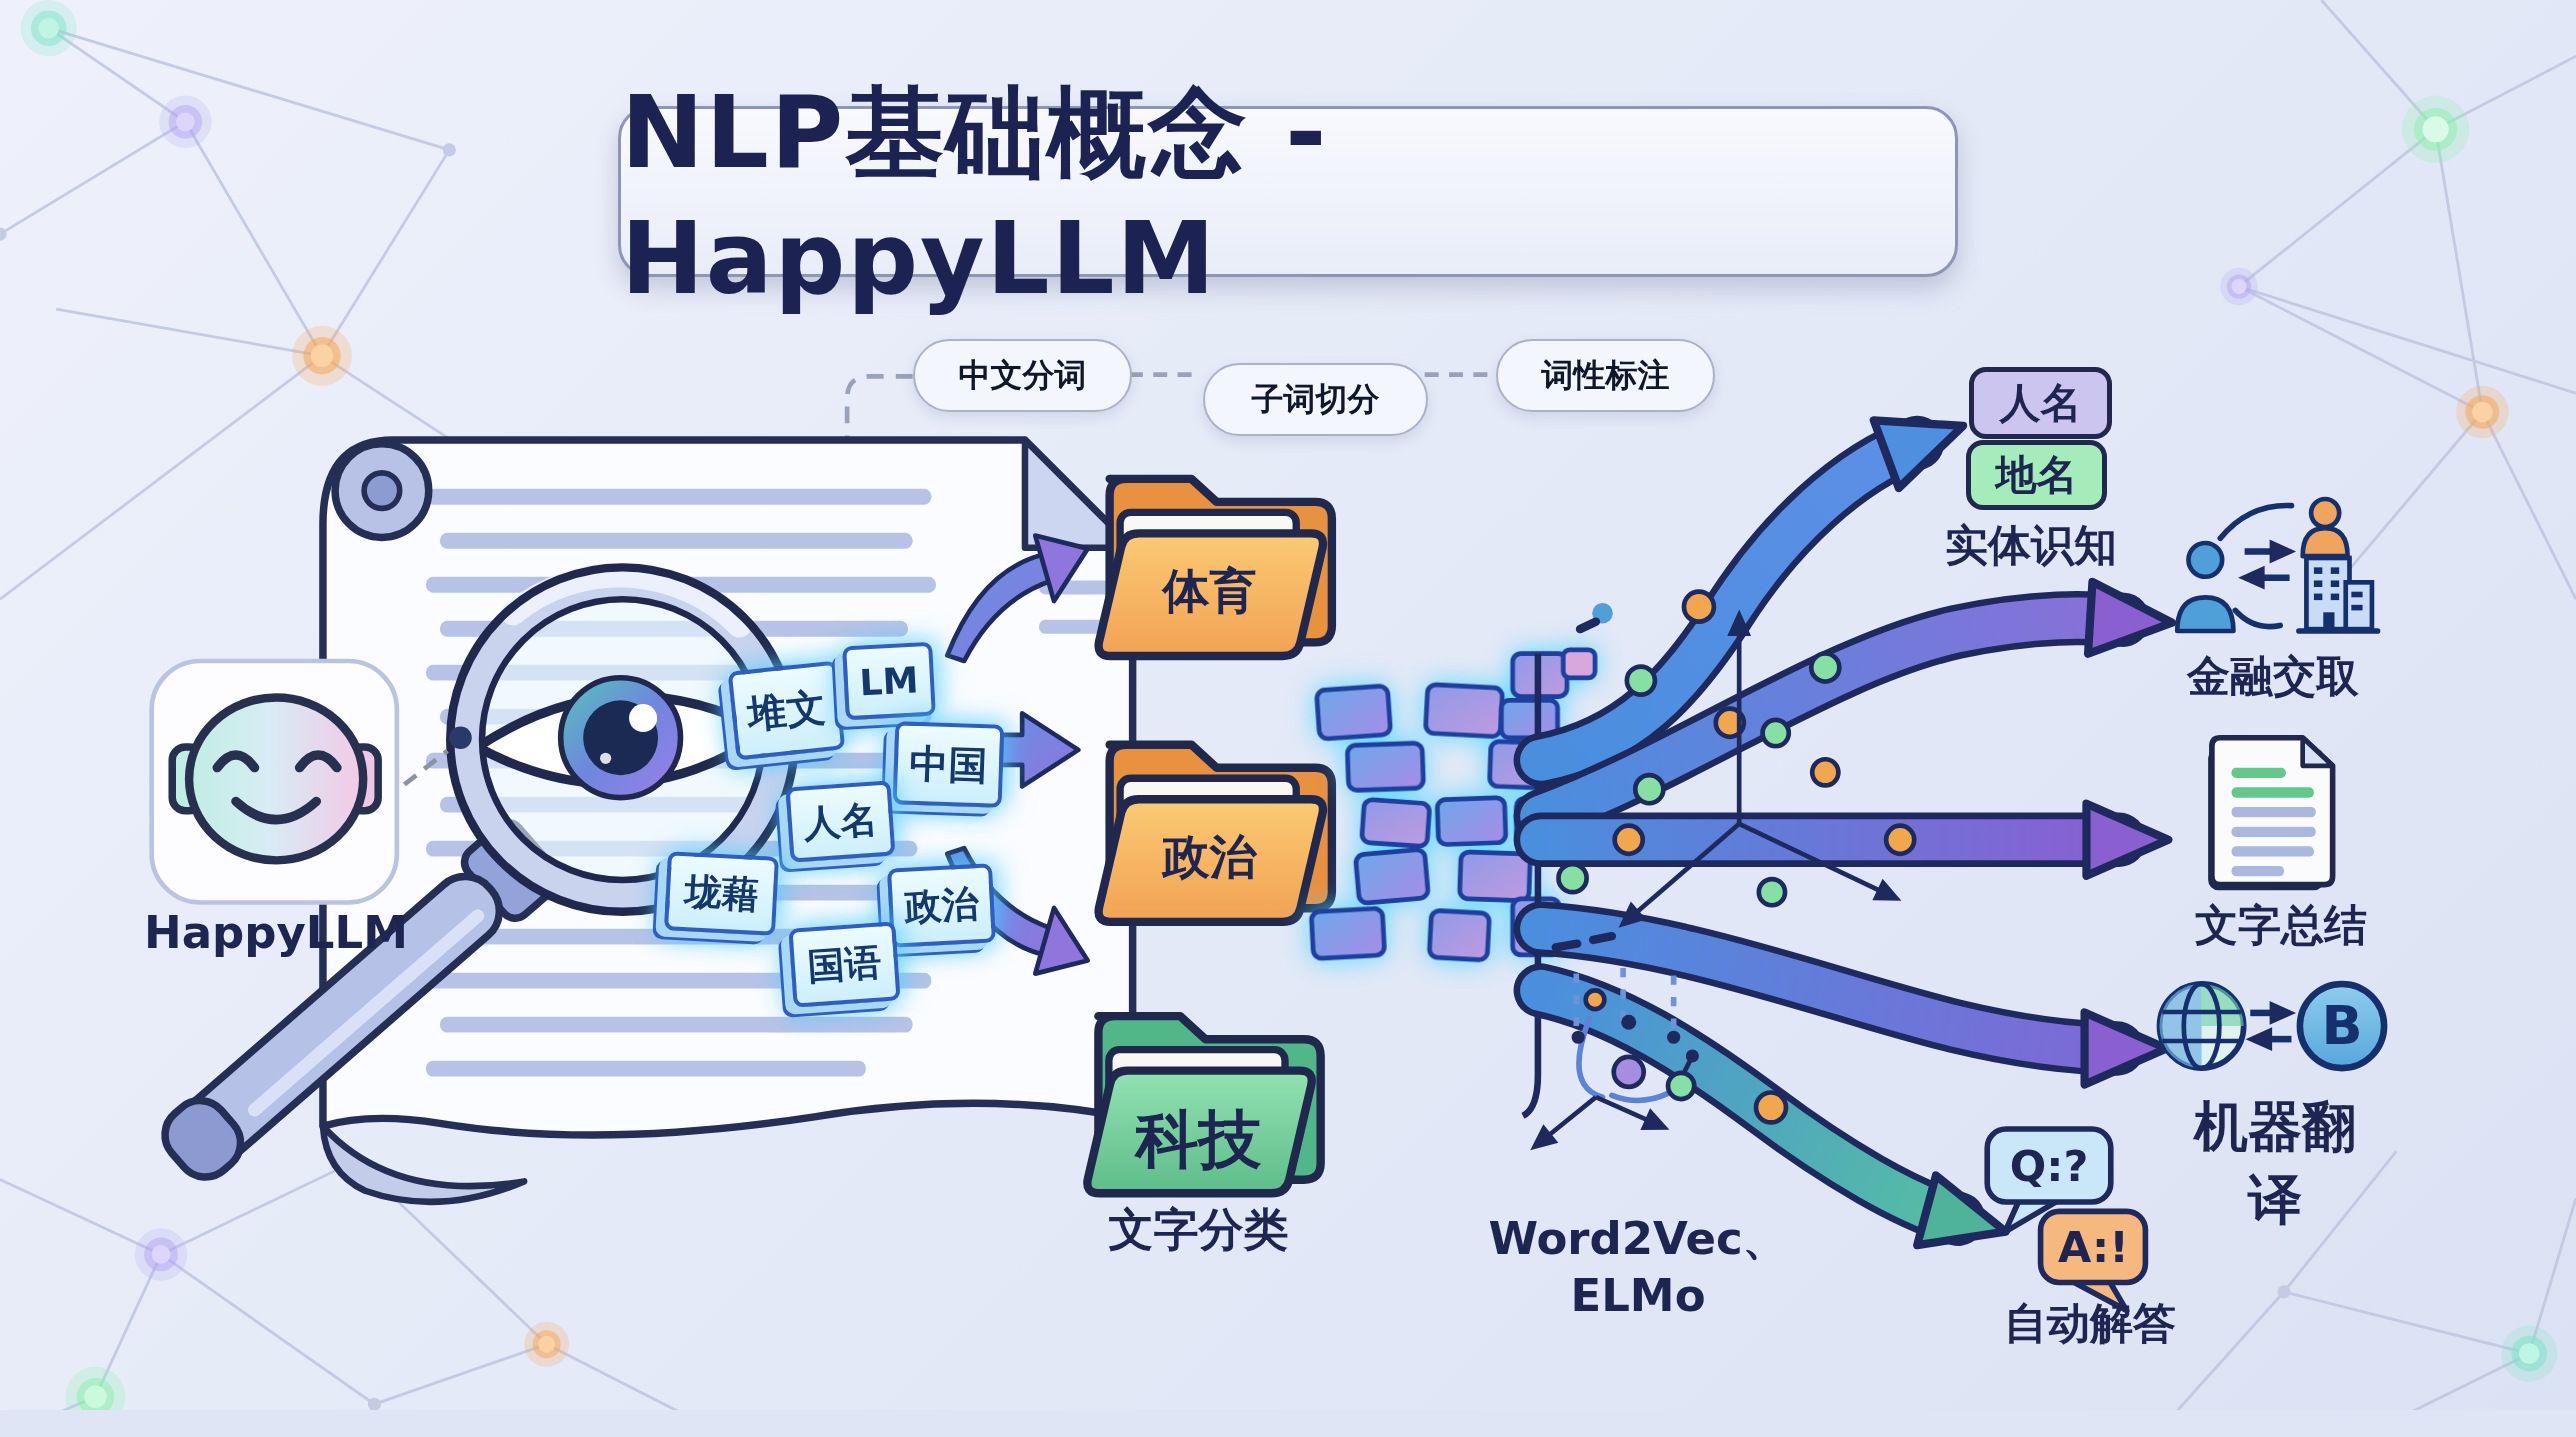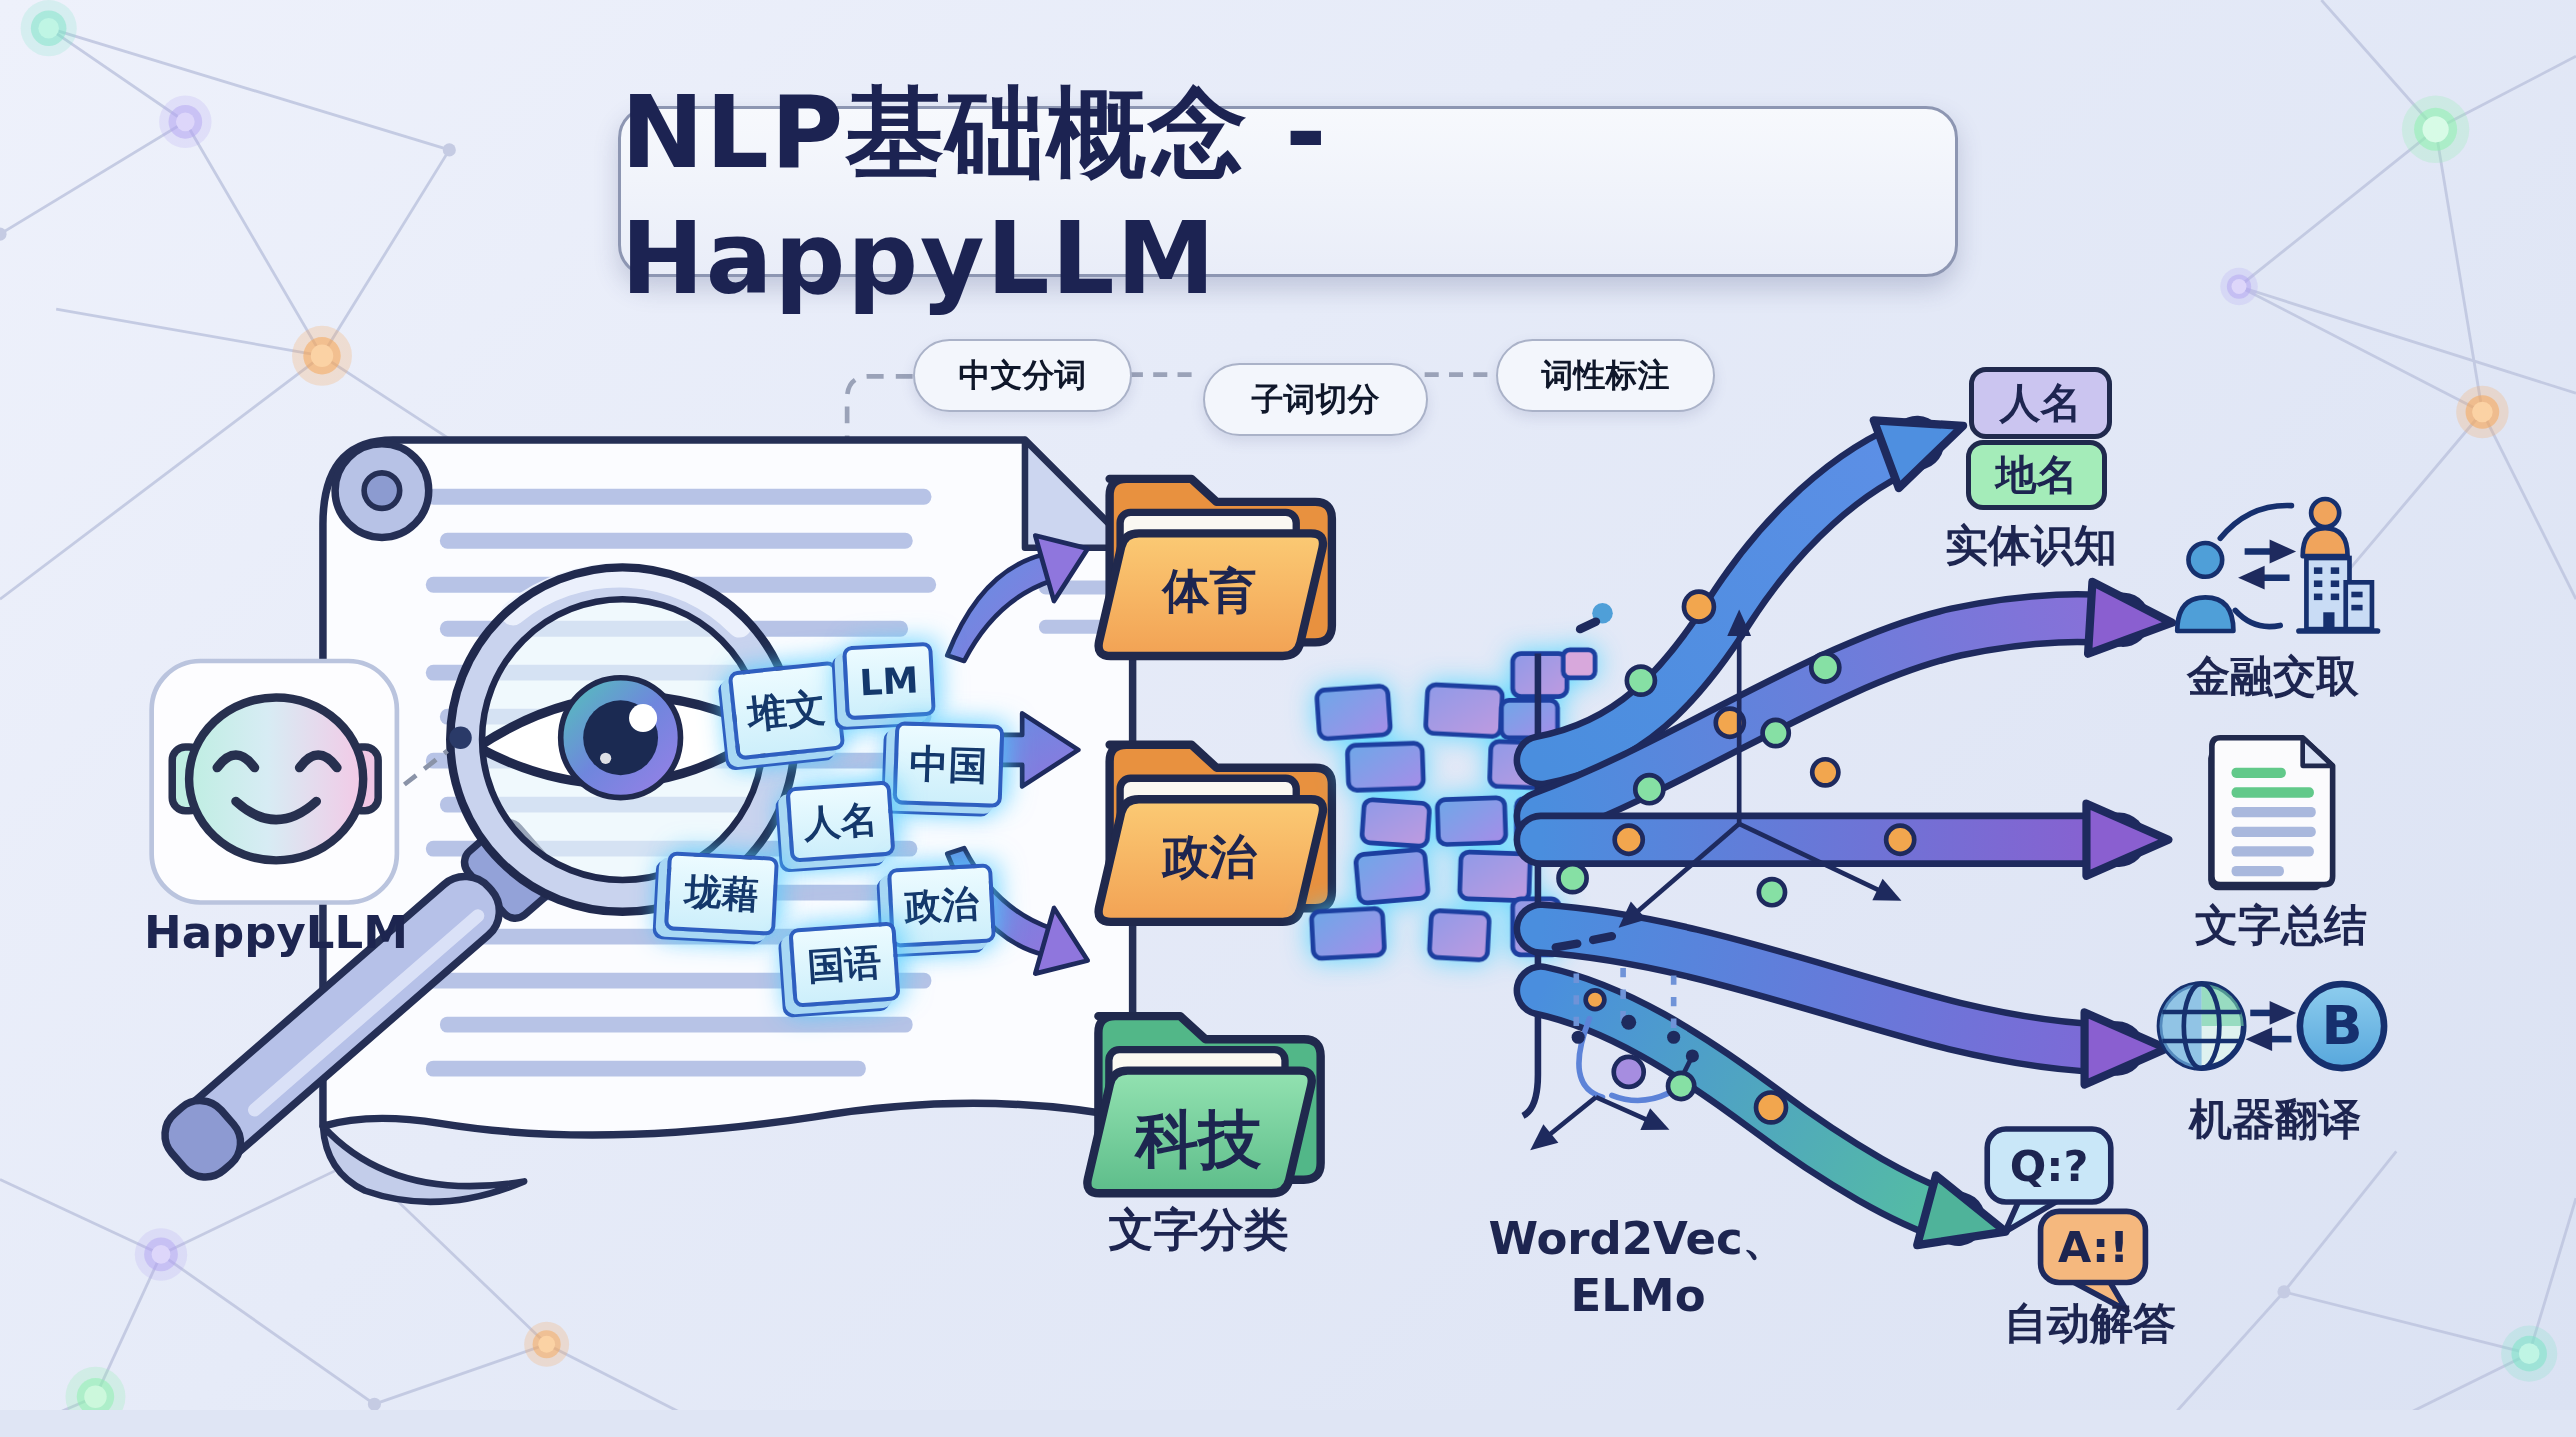--- a/index.html
+++ b/index.html
@@ -464,21 +464,21 @@
 <div class="badge" style="left:1969px;top:367px;width:133px;height:62px;background:#cbc5f0;">
       <span>人名</span>
     </div>
 <div class="badge" style="left:1966px;top:440px;width:131px;height:60px;background:#a4ecb9;">
       <span>地名</span>
     </div>
 <div class="cap" style="left:1928px;top:517px;width:206px;font-size:43px;">实体识知</div>
 
 <div class="cap" style="left:2170px;top:648px;width:206px;font-size:43px;">金融交取</div>
 <div class="cap" style="left:2178px;top:897px;width:206px;font-size:43px;">文字总结</div>
-<div class="cap" style="left:2172px;top:1091px;width:206px;font-size:43px;">机器翻译</div>
+<div class="cap" style="left:2172px;top:1091px;width:206px;font-size:54px;">机器翻译</div>
 <div class="bubble-text" style="left:2314px;top:990px;width:56px;height:71px;font-size:54px;color:#16306e;">B</div>
 
 <div class="bubble-text" style="left:1987px;top:1129px;width:124px;height:73px;font-size:43px;">Q:?</div>
 <div class="bubble-text" style="left:2041px;top:1211px;width:105px;height:71px;font-size:43px;">A:!</div>
 <div class="cap" style="left:1984px;top:1295px;width:212px;font-size:43px;">自动解答</div>
 
 </div>
 
 
 </body></html>

